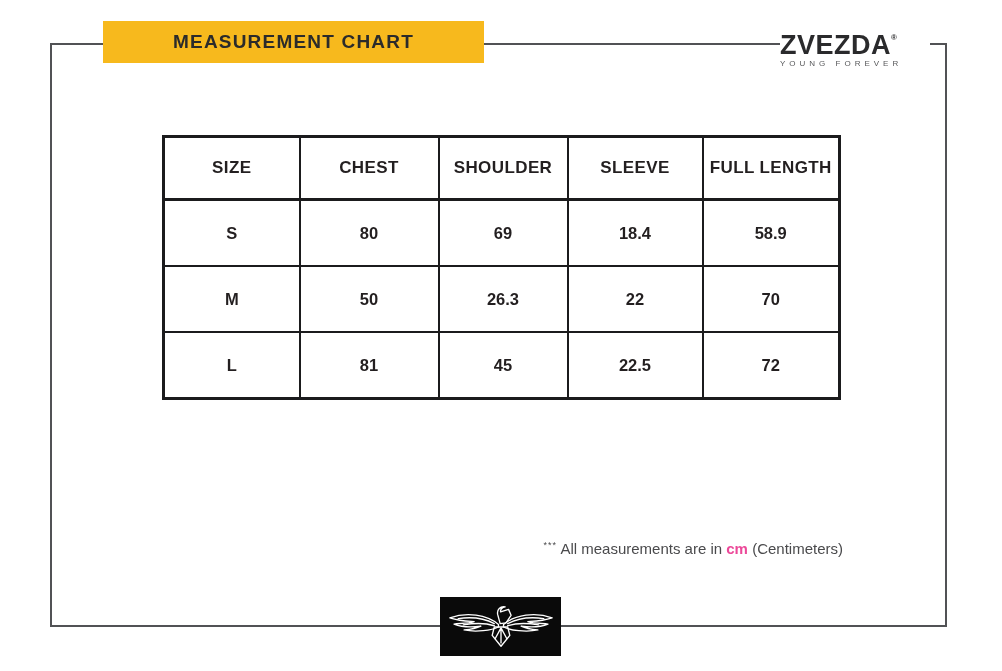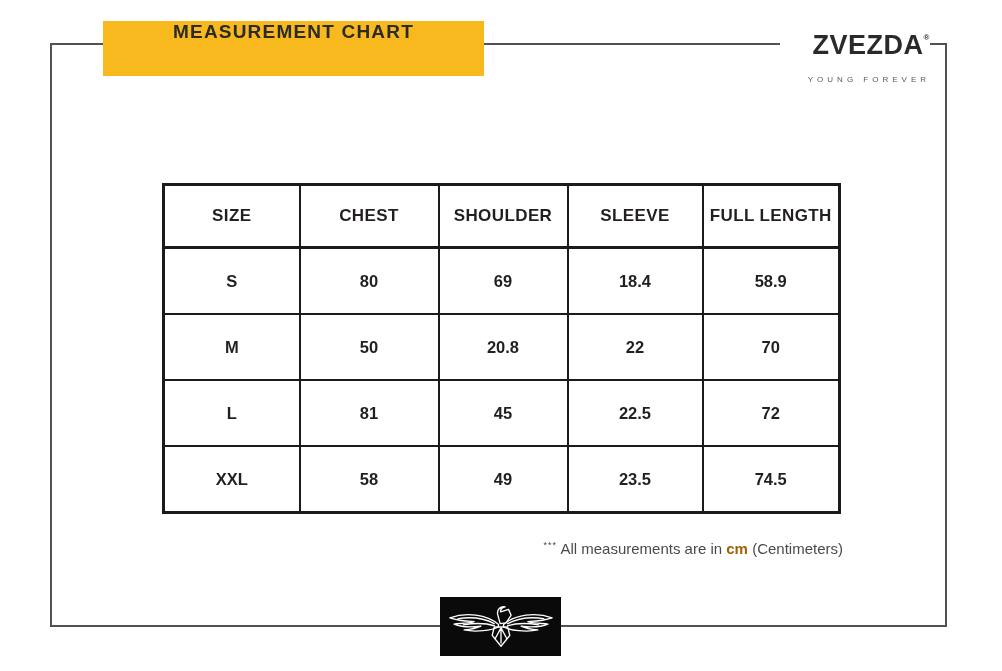--- a/index.html
+++ b/index.html
@@ -20,72 +20,71 @@
     width: 897px; height: 584px;
     border: 2px solid #515255;
     box-sizing: border-box;
     z-index: 1;
   }
 
   
   .banner {
     position: absolute;
     left: 103px; top: 21px;
-    width: 381px; height: 55px;
+    width: 381px; height: 42px;
     background: #F7B91D;
     z-index: 2;
-    display: flex; align-items: flex-start; justify-content: center;
+    display: flex; align-items: center; justify-content: center;
   }
   .banner span {
     font-size: 19px;
     font-weight: 700;
     letter-spacing: 1.2px;
     color: #2B2B2B;
   }
 
   
   .brand {
     position: absolute;
     left: 780px; top: 24px;
     width: 150px; height: 42px;
     background: #ffffff;
     z-index: 2;
-    text-align: right;
+    text-align: left;
   }
   .brand-word {
     font-size: 27px;
     font-weight: 700;
     letter-spacing: 0.5px;
     color: #2A2A2C;
     line-height: 28px;
     white-space: nowrap;
   }
   .brand-word sup {
     font-size: 8px;
     font-weight: 700;
     vertical-align: 14px;
   }
   .brand-tagline {
     font-size: 8px;
     letter-spacing: 4px;
     color: #58595B;
-    margin-top: 16px;
+    margin-top: 0px;
     white-space: nowrap;
   }
 
   
   table.size-table {
     position: absolute;
     left: 162px; top: 135px;
     width: 676px;
     border-collapse: collapse;
     table-layout: fixed;
     z-index: 2;
     background: #ffffff;
-    margin-top: 48px;
   }
   .size-table th, .size-table td {
     border: 2px solid #1B1B1D;
     text-align: center;
     vertical-align: middle;
     padding: 0;
   }
   .size-table { border: 3px solid #1B1B1D; }
   .size-table thead th {
     height: 60px;
@@ -108,21 +107,21 @@
     text-align: right;
     font-size: 15px;
     color: #4A4A4C;
     z-index: 2;
   }
   .footnote sup {
     font-size: 9px;
     vertical-align: 6px;
     letter-spacing: 1px;
   }
-  .footnote b { color: #a16207; }
+  .footnote b { color: #ec4899; }
 
   
   .eagle-box {
     position: absolute;
     left: 440px; top: 597px;
     width: 121px; height: 59px;
     background: #0A0A0A;
     z-index: 3;
     display: flex; align-items: center; justify-content: center;
   }
@@ -164,38 +163,31 @@
       <tr>
         <td>S</td>
         <td>80</td>
         <td>69</td>
         <td>18.4</td>
         <td>58.9</td>
       </tr>
       <tr>
         <td>M</td>
         <td>50</td>
-        <td>20.8</td>
+        <td>26.3</td>
         <td>22</td>
         <td>70</td>
       </tr>
       <tr>
         <td>L</td>
         <td>81</td>
         <td>45</td>
         <td>22.5</td>
         <td>72</td>
       </tr>
-      <tr>
-        <td>XXL</td>
-        <td>58</td>
-        <td>49</td>
-        <td>23.5</td>
-        <td>74.5</td>
-      </tr>
     </tbody>
   </table>
 
   <div class="footnote">
     <sup>***</sup>
     <span>All measurements are in</span>
     <b>cm</b>
     <span>(Centimeters)</span>
   </div>
 

